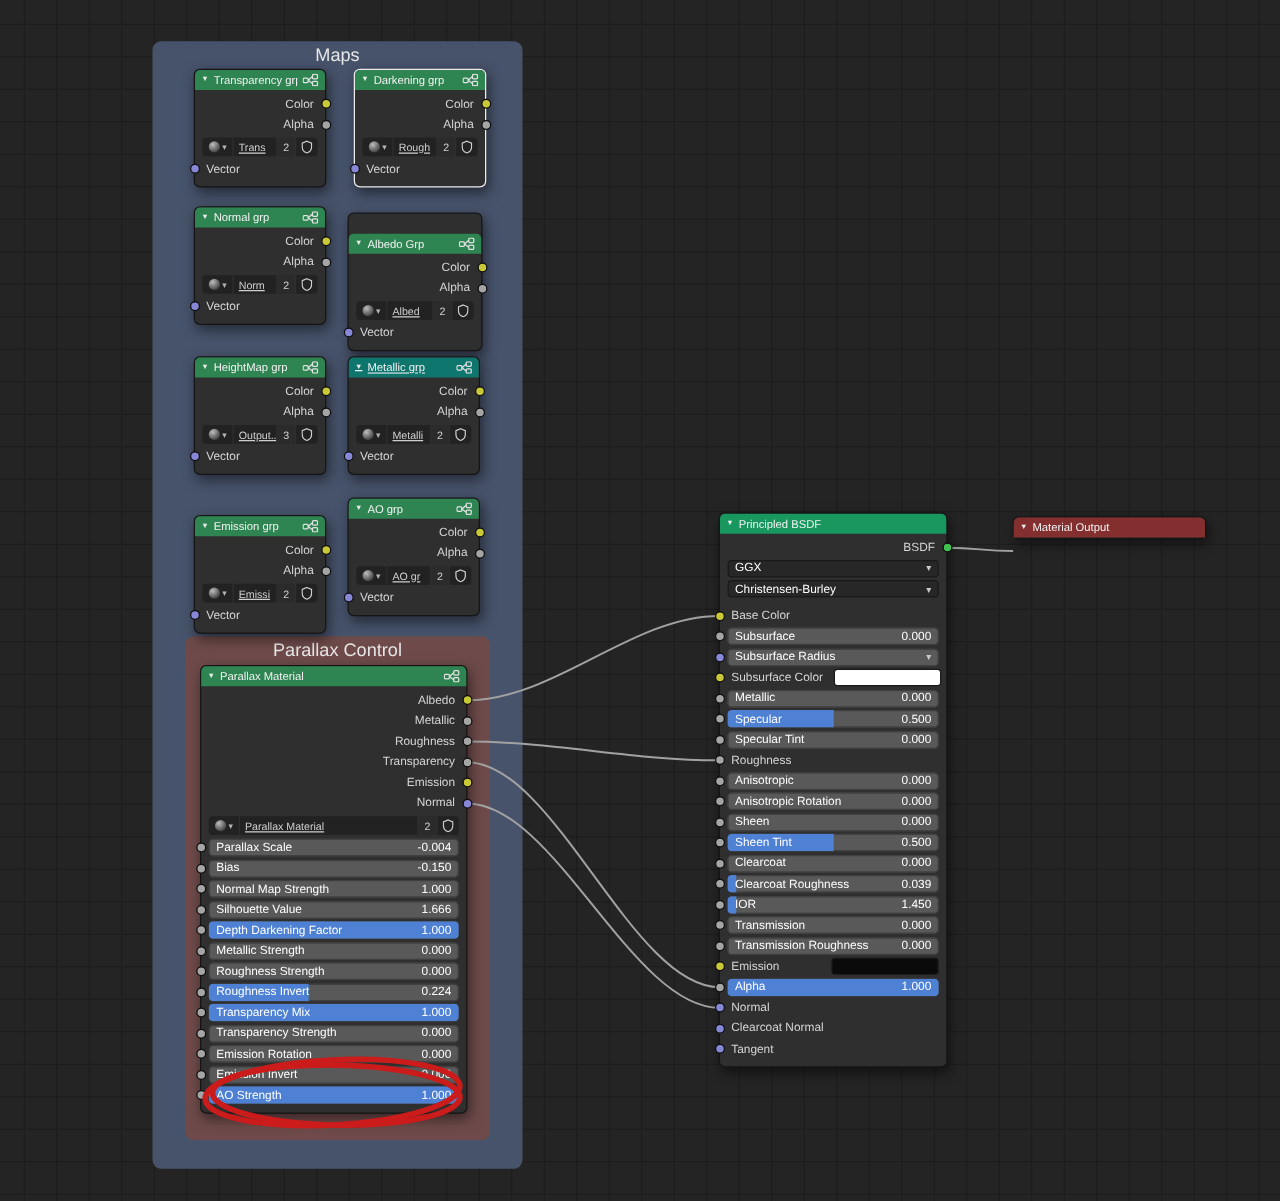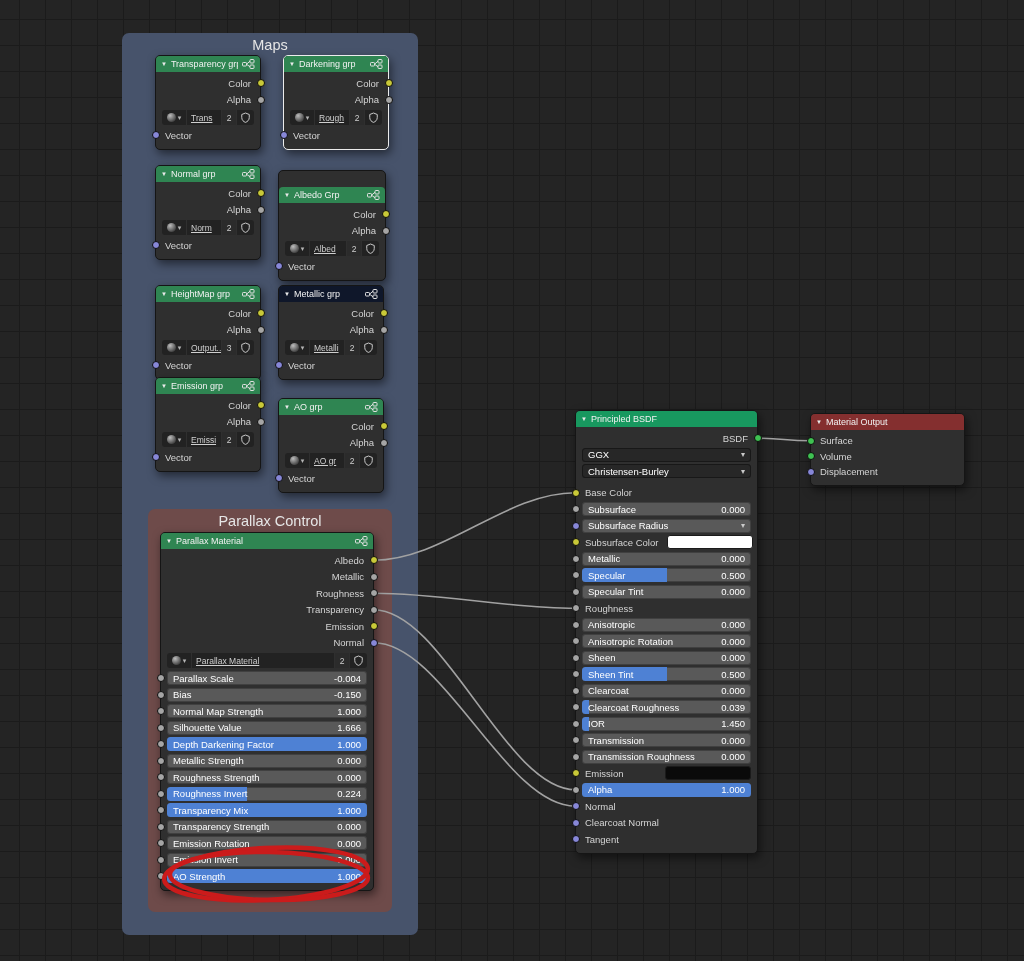--- a/index.html
+++ b/index.html
@@ -274,21 +274,21 @@
             </svg>
           </div>
         </div>
         <div class="row">
           <span class="lbl">Vector</span>
           <span class="socket s-in" style="background: rgb(135, 135, 216);"></span>
         </div>
       </div>
     </div>
     <div class="node" style="left: 278px; top: 285px; width: 106px;">
-      <div class="nheader" style="background: #0f172a;">
+      <div class="nheader" style="background: #0f766e; text-decoration: underline;">
         <span class="tri">▼</span>
         <span class="ntitle">Metallic grp</span>
         <span class="hicon">
           <svg width="13" height="10" viewBox="0 0 13 10">
             <rect x="0.5" y="3.5" width="4" height="3.5" rx="0.8" fill="none" stroke="#e2e2e2"></rect>
             <rect x="8" y="0.5" width="4" height="3.5" rx="0.8" fill="none" stroke="#e2e2e2"></rect>
             <rect x="8" y="6" width="4" height="3.5" rx="0.8" fill="none" stroke="#e2e2e2"></rect>
             <path d="M4.5 5.2 L8 2.2 M4.5 5.2 L8 7.8" stroke="#e2e2e2" fill="none"></path>
           </svg>
         </span>
@@ -314,21 +314,21 @@
               <path d="M6 1 L11 3 V7 C11 10.5 8.6 12.6 6 13.5 C3.4 12.6 1 10.5 1 7 V3 Z" fill="none" stroke="#cfcfcf" stroke-width="1.3"></path>
             </svg>
           </div>
         </div>
         <div class="row">
           <span class="lbl">Vector</span>
           <span class="socket s-in" style="background: rgb(135, 135, 216);"></span>
         </div>
       </div>
     </div>
-    <div class="node" style="left: 155px; top: 377px; width: 106px;">
+    <div class="node" style="left: 155px; top: 412px; width: 106px;">
       <div class="nheader" style="background: rgb(47, 133, 82);">
         <span class="tri">▼</span>
         <span class="ntitle">Emission grp</span>
         <span class="hicon">
           <svg width="13" height="10" viewBox="0 0 13 10">
             <rect x="0.5" y="3.5" width="4" height="3.5" rx="0.8" fill="none" stroke="#e2e2e2"></rect>
             <rect x="8" y="0.5" width="4" height="3.5" rx="0.8" fill="none" stroke="#e2e2e2"></rect>
             <rect x="8" y="6" width="4" height="3.5" rx="0.8" fill="none" stroke="#e2e2e2"></rect>
             <path d="M4.5 5.2 L8 2.2 M4.5 5.2 L8 7.8" stroke="#e2e2e2" fill="none"></path>
           </svg>
@@ -733,28 +733,14 @@
           <span class="socket s-in" style="background: rgb(135, 135, 216);"></span>
           <span class="lbl">Tangent</span>
         </div>
       </div>
     </div>
     <div class="node" style="left: 810px; top: 413px; width: 155px;">
       <div class="nheader" style="background: rgb(132, 47, 47);">
         <span class="tri">▼</span>
         <span class="ntitle">Material Output</span>
       </div>
-      <div class="nbody">
-        <div class="row row-sm">
-          <span class="lbl">Surface</span>
-          <span class="socket s-in" style="background: rgb(63, 194, 82);"></span>
-        </div>
-        <div class="row row-sm">
-          <span class="lbl">Volume</span>
-          <span class="socket s-in" style="background: rgb(63, 194, 82);"></span>
-        </div>
-        <div class="row row-sm">
-          <span class="lbl">Displacement</span>
-          <span class="socket s-in" style="background: rgb(135, 135, 216);"></span>
-        </div>
-      </div>
     </div>
   </div>
 
 </body></html>

